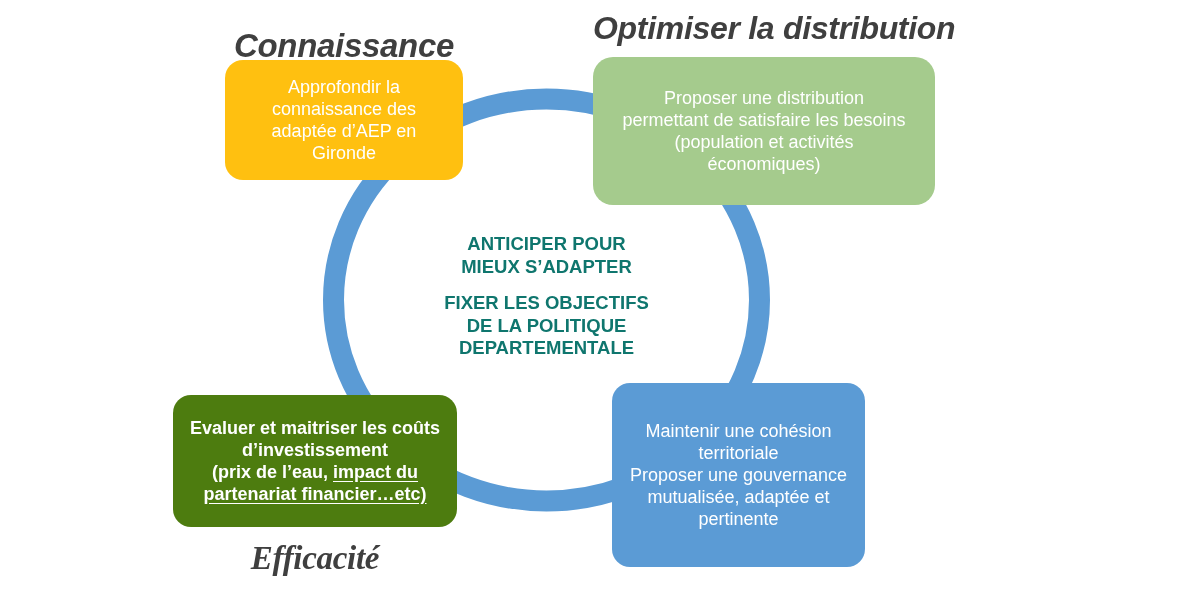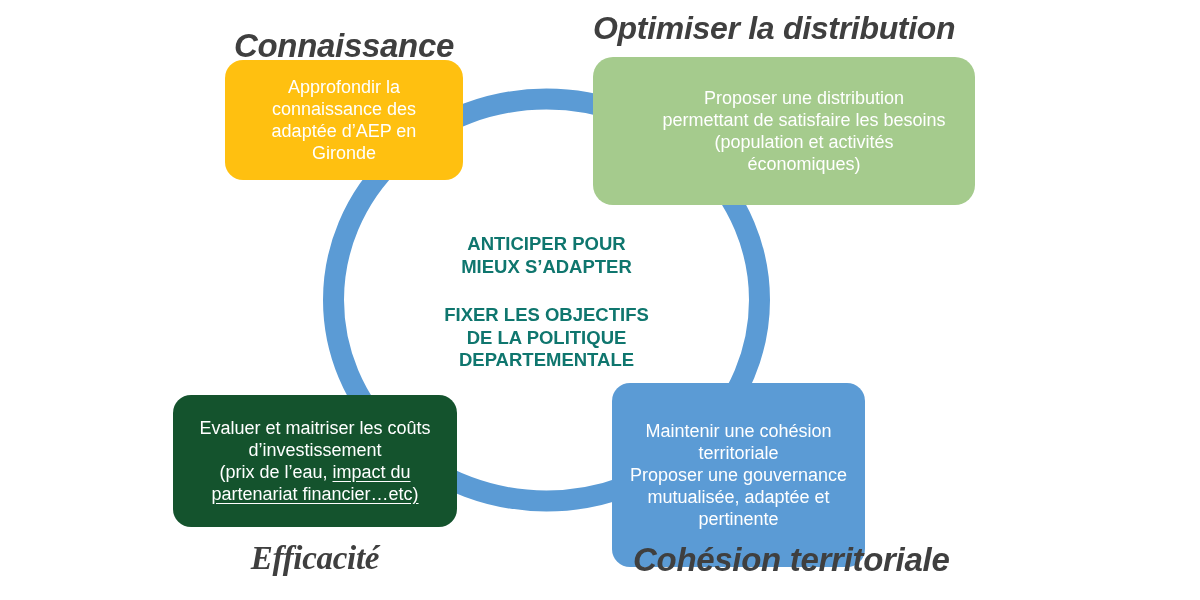--- a/index.html
+++ b/index.html
@@ -18,21 +18,21 @@
     border-radius:18px;
   }
   .box p{margin:0;}
   .gap7{margin-top:7px;}
   .gap5{margin-top:5px;}
   .u{text-decoration:underline;text-underline-offset:3px;}
   .center-text{
     position:absolute;left:413px;top:233px;width:267px;text-align:center;
     font-weight:bold;color:#0f766e;font-size:18.5px;line-height:22.5px;
   }
-  .center-text .phrase2{margin-top:26px;}
+  .center-text .phrase2{margin-top:14px;}
   .line{display:block;}
   .b-connaissance{left:225px;top:60px;width:238px;height:120px;}
   .t-connaissance{left:225px;top:27px;width:238px;}
   .b-optimiser{left:593px;top:57px;width:342px;height:148px;border-radius:20px;}
   .t-optimiser{left:593px;top:10px;width:342px;font-size:32px;}
   .b-efficacite{left:173px;top:395px;width:284px;height:132px;}
   .t-efficacite{left:173px;top:540px;width:284px;font-family:Liberation Serif, serif;}
   .b-cohesion{left:612px;top:383px;width:253px;height:184px;}
   .t-cohesion{left:633px;top:541px;width:315px;}
 </style>
@@ -49,42 +49,42 @@
   <div class="box b-connaissance" style="background-color: rgb(255, 192, 16);">
     <p>
       <span class="line">Approfondir la</span>
       <span class="line">connaissance des</span>
       <span class="line">adaptée d’AEP en</span>
       <span class="line">Gironde</span>
     </p>
   </div>
 
   <div class="qtitle t-optimiser">Optimiser la distribution</div>
-  <div class="box b-optimiser" style="background-color: rgb(165, 203, 141); padding-left: 40px;">
+  <div class="box b-optimiser" style="background-color: rgb(165, 203, 141);">
     <p>Proposer une distribution</p>
     <p class="gap7">permettant de satisfaire les besoins</p>
     <p class="gap7">
       <span class="line">(population et activités</span>
       <span class="line">économiques)</span>
     </p>
   </div>
 
   <div class="center-text">
     <div>
       <span class="line">ANTICIPER POUR</span>
       <span class="line">MIEUX S’ADAPTER</span>
     </div>
     <div class="phrase2">
       <span class="line">FIXER LES OBJECTIFS</span>
       <span class="line">DE LA POLITIQUE</span>
       <span class="line">DEPARTEMENTALE</span>
     </div>
   </div>
 
-  <div class="box b-efficacite" style="background-color: #14532d;">
+  <div class="box b-efficacite" style="background-color: #4d7c0f; font-weight: bold;">
     <p>
       <span class="line">Evaluer et maitriser les coûts</span>
       <span class="line">d’investissement</span>
     </p>
     <p class="gap5">
       <span class="line"><span>(prix de l’eau, </span><span class="u">impact du</span></span>
       <span class="line u">partenariat financier…etc)</span>
     </p>
   </div>
   <div class="qtitle t-efficacite">Efficacité</div>
@@ -93,15 +93,14 @@
     <p>
       <span class="line">Maintenir une cohésion</span>
       <span class="line">territoriale</span>
     </p>
     <p class="gap5">
       <span class="line">Proposer une gouvernance</span>
       <span class="line">mutualisée, adaptée et</span>
       <span class="line">pertinente</span>
     </p>
   </div>
-  <div class="qtitle t-cohesion">Cohésion territoriale</div>
 
 </div>
 
 </body></html>

